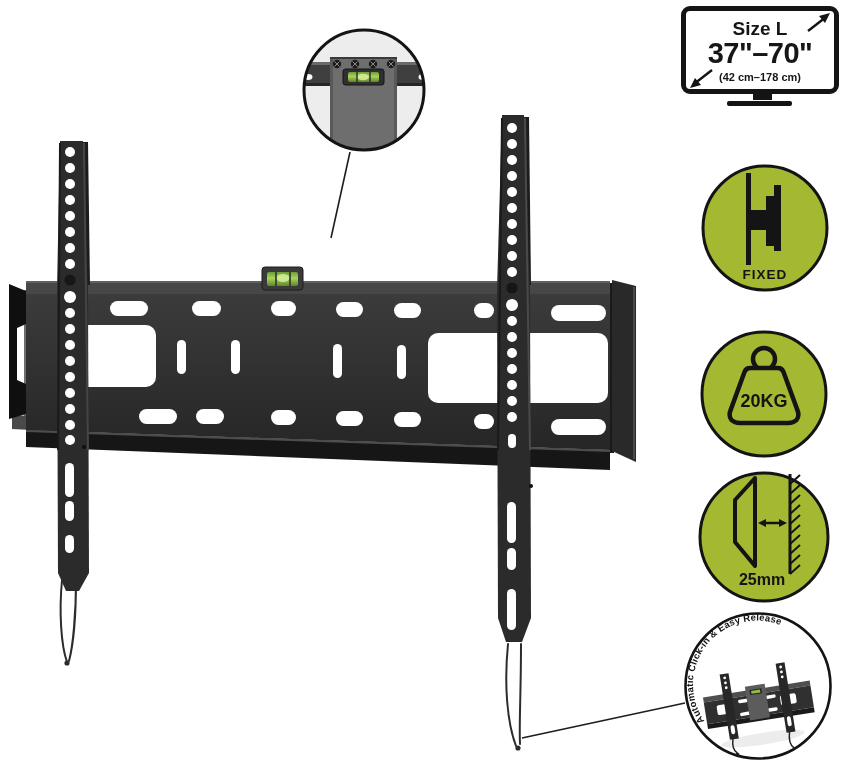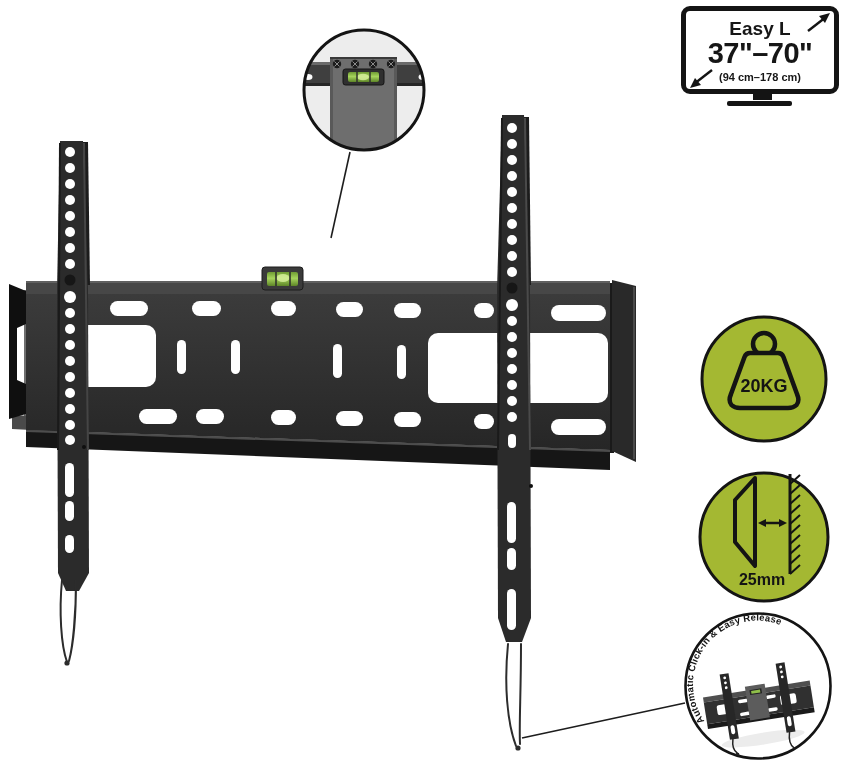--- a/index.html
+++ b/index.html
@@ -233,29 +233,42 @@
 
   <div class="abs tvbox">
     <svg class="abs" style="left:-5px;top:-5px" width="158" height="88" viewBox="0 0 158 88">
       <g stroke="#141414" stroke-width="2.4" fill="#141414">
         <line x1="127" y1="25" x2="145" y2="11"></line>
         <polygon points="149,7 138,10 144,17" stroke="none"></polygon>
         <line x1="31" y1="64" x2="13" y2="78"></line>
         <polygon points="9,82 20,79 14,72" stroke="none"></polygon>
       </g>
     </svg>
-    <div class="abs tv-title">Easy L</div>
+    <div class="abs tv-title">Size L</div>
     <div class="abs tv-range">37"–70"</div>
-    <div class="abs tv-cm">(94 cm–178 cm)</div>
+    <div class="abs tv-cm">(42 cm–178 cm)</div>
   </div>
   <div class="abs tv-neck"></div>
   <div class="abs tv-base"></div>
 
-
-  <div class="abs badge" style="left:699px;top:314px;width:130px;height:130px">
+  <div class="abs badge" style="left:700px;top:163px;width:130px;height:130px">
+    <svg width="130" height="130" viewBox="0 0 130 130">
+      <circle cx="65" cy="65" r="62" stroke="#141414" stroke-width="3" fill="#a4b832"></circle>
+      <g fill="#141414">
+        <rect x="46" y="10" width="5" height="92"></rect>
+        <rect x="74" y="22" width="7" height="66"></rect>
+        <rect x="51" y="47" width="24" height="20"></rect>
+        <rect x="66" y="33" width="9" height="14"></rect>
+        <rect x="66" y="67" width="9" height="16"></rect>
+      </g>
+      <text x="65" y="116" text-anchor="middle" font-size="13.5" font-weight="bold" fill="#141414" letter-spacing="1">FIXED</text>
+    </svg>
+  </div>
+
+  <div class="abs badge" style="left:699px;top:329px;width:130px;height:130px">
     <svg width="130" height="130" viewBox="0 0 130 130">
       <circle cx="65" cy="65" r="62" stroke="#141414" stroke-width="3" fill="#a4b832"></circle>
       <circle cx="65" cy="30" r="11" fill="none" stroke="#141414" stroke-width="4.5"></circle>
       <path d="M51,39 H79 Q83,39 84.5,43 L98,80 Q101,87 97.5,91 Q94.5,94 89,94 H41 Q35.5,94 32.5,91 Q29,87 32,80 L45.5,43 Q47,39 51,39 Z" stroke="#141414" stroke-width="4.5" stroke-linejoin="round" fill="#a4b832"></path>
       <text x="65" y="78" text-anchor="middle" font-size="18" font-weight="bold" fill="#141414">20KG</text>
     </svg>
   </div>
 
   <div class="abs badge" style="left:697px;top:470px;width:134px;height:134px">
     <svg width="134" height="134" viewBox="0 0 134 134">

